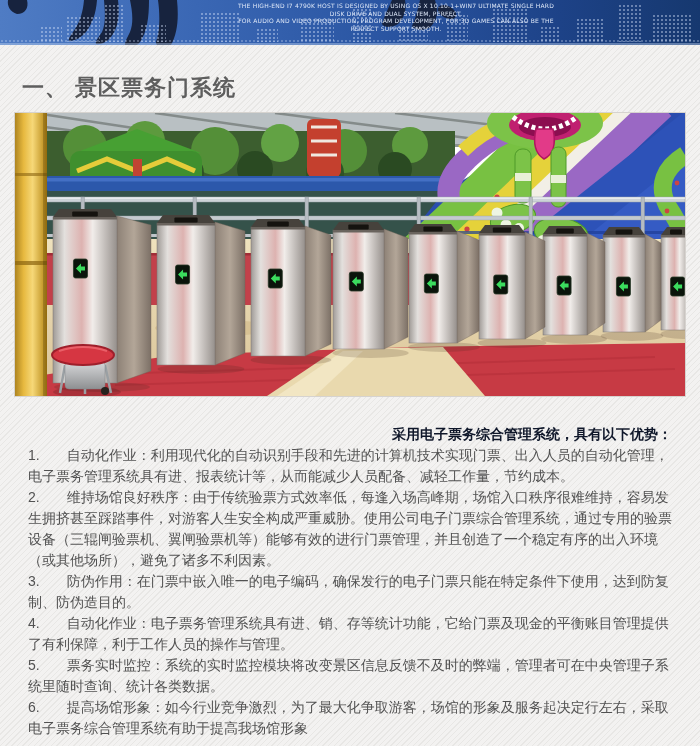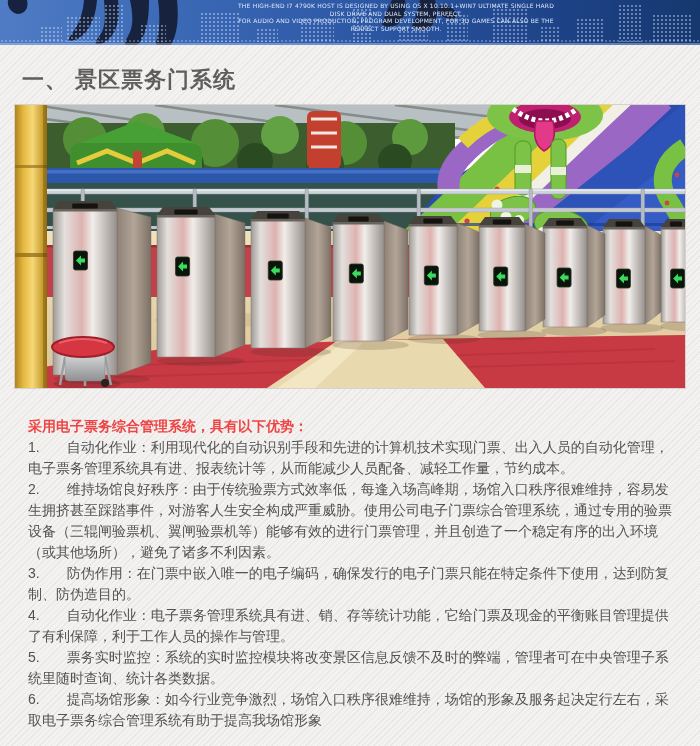--- a/index.html
+++ b/index.html
@@ -26,33 +26,33 @@
     background-image:radial-gradient(rgba(215,228,252,.30) .8px,transparent 1.1px);
     background-size:4px 4px;
   }
   .banner-text{
     position:absolute;top:2px;left:238px;width:316px;text-align:center;
     font-size:6px;line-height:7.5px;letter-spacing:.2px;color:#dde7f8;
     font-family:"DejaVu Sans",sans-serif;
   }
   
   .page-title{
-    margin:20px 0 9px 22px;
+    margin:28px 0 9px 22px;
     font-size:22px;font-weight:bold;color:#5e5e5e;letter-spacing:1px;
   }
   
   .photo{
     margin:0 0 0 14px;width:670px;height:283px;
     border:1px solid #d6d3cf;background:#fff;overflow:hidden;
   }
   .photo svg{display:block;}
   
   .content{margin:27px 28px 0 28px;font-size:14px;line-height:21px;color:#525252;}
   .content p{margin:0;}
-  .intro{font-weight:bold;color:#ef4444;}
+  .intro{font-weight:bold;color:#0f172a;text-align:right;}
   .num{margin-right:27px;}
 </style>
 </head>
 <body>
 
 <div>
 
   <header class="banner">
     <svg class="banner-sil" width="700" height="45" viewBox="0 0 700 45">
       <g fill="#17233e">
@@ -325,16 +325,16 @@
     </svg>
   </figure>
 
   <section class="content">
     <p class="intro">采用电子票务综合管理系统，具有以下优势：</p>
     <p class="item"><span class="num">1.</span><span>自动化作业：利用现代化的自动识别手段和先进的计算机技术实现门票、出入人员的自动化管理，电子票务管理系统具有进、报表统计等，从而能减少人员配备、减轻工作量，节约成本。</span></p>
     <p class="item"><span class="num">2.</span><span>维持场馆良好秩序：由于传统验票方式效率低，每逢入场高峰期，场馆入口秩序很难维持，容易发生拥挤甚至踩踏事件，对游客人生安全构成严重威胁。使用公司电子门票综合管理系统，通过专用的验票设备（三辊闸验票机、翼闸验票机等）能够有效的进行门票管理，并且创造了一个稳定有序的出入环境（或其他场所），避免了诸多不利因素。</span></p>
     <p class="item"><span class="num">3.</span><span>防伪作用：在门票中嵌入唯一的电子编码，确保发行的电子门票只能在特定条件下使用，达到防复制、防伪造目的。</span></p>
     <p class="item"><span class="num">4.</span><span>自动化作业：电子票务管理系统具有进、销、存等统计功能，它给门票及现金的平衡账目管理提供了有利保障，利于工作人员的操作与管理。</span></p>
     <p class="item"><span class="num">5.</span><span>票务实时监控：系统的实时监控模块将改变景区信息反馈不及时的弊端，管理者可在中央管理子系统里随时查询、统计各类数据。</span></p>
-    <p class="item"><span class="num">6.</span><span>提高场馆形象：如今行业竞争激烈，场馆入口秩序很难维持，场馆的形象及服务起决定行左右，采取电子票务综合管理系统有助于提高我场馆形象</span></p>
+    <p class="item"><span class="num">6.</span><span>提高场馆形象：如今行业竞争激烈，为了最大化争取游客，场馆的形象及服务起决定行左右，采取电子票务综合管理系统有助于提高我场馆形象</span></p>
   </section>
 
 </div>
 
 </body></html>

